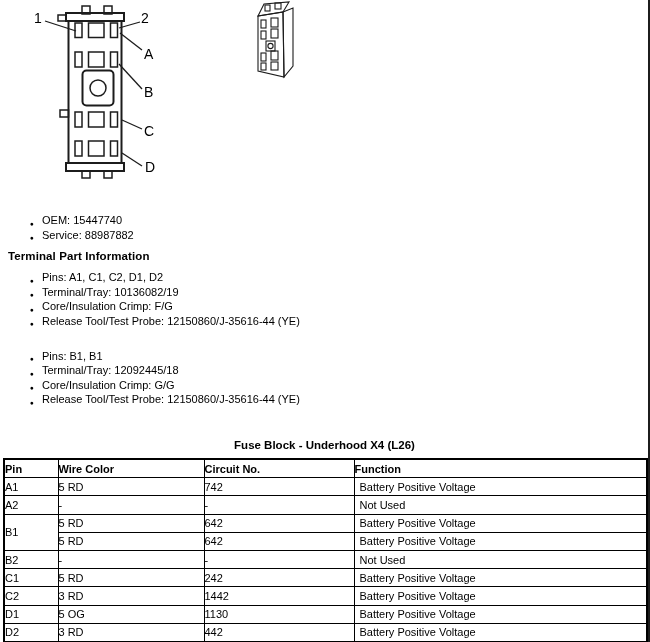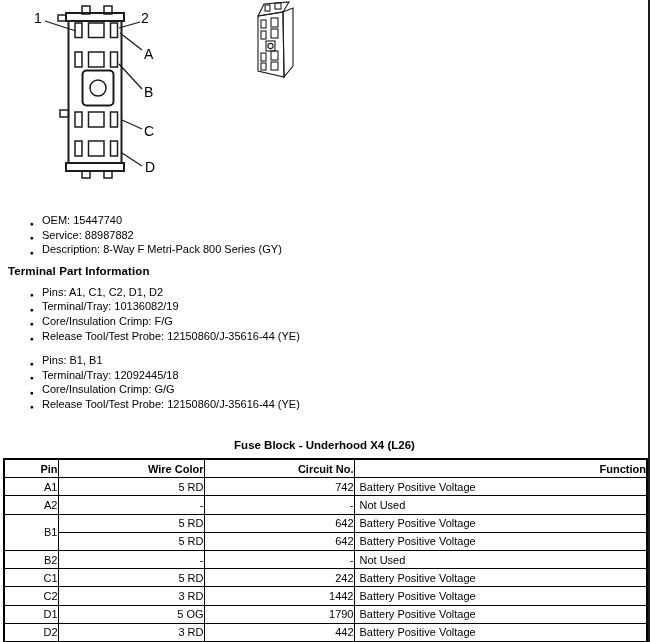--- a/index.html
+++ b/index.html
@@ -9,30 +9,30 @@
 
   
   #diagram{position:absolute;left:0;top:0;}
 
   
   .info{position:absolute;left:8px;top:206px;width:620px;}
   .info h3{margin:0;font-size:11.5px;font-weight:bold;line-height:14px;letter-spacing:.1px;}
   .info h3.second{margin-top:7px;}
   .info ul{list-style:none;margin:7px 0 0 0;padding:0 0 0 22px;}
   .info ul.tight{}
-  .info ul.gap{margin-top:10px;}
+  .info ul.gap{margin-top:20px;}
   .info li{font-size:11px;line-height:14.6px;position:relative;padding-left:12px;}
   .info li::before{content:"\25CF";font-size:6.5px;position:absolute;left:0;top:3.5px;}
 
   
   .table-wrap{position:absolute;left:3px;top:438px;width:643px;}
   .tbl-title{text-align:center;font-weight:bold;font-size:11.5px;line-height:14px;}
   table{margin-top:6px;border-collapse:collapse;width:643px;table-layout:fixed;
         border:2px solid #000;}
-  th,td{border:1px solid #000;font-size:11px;height:17.2px;padding:0;text-align:right;
+  th,td{border:1px solid #000;font-size:11px;height:17.2px;padding:0;text-align:left;
         overflow:hidden;white-space:nowrap;}
   th{font-weight:bold;}
   td.fn{text-align:left;padding-left:5px;}
   col.c-pin{width:54px;} col.c-wire{width:146px;} col.c-circ{width:150px;} col.c-fn{width:293px;}
 </style>
 </head>
 <body>
 
 <div class="page">
 
@@ -104,21 +104,20 @@
       <rect x="271" y="51" width="7" height="9"></rect>
       <rect x="261" y="63" width="5" height="7"></rect>
       <rect x="271" y="62" width="7" height="8"></rect>
     </g>
   </svg>
 
   <div class="info">
     <ul>
         <li>OEM: 15447740</li>
         <li>Service: 88987882</li>
-        <li>Description: 8-Way F Metri-Pack 800 Series (GY)</li>
       </ul>
 
     <h3 class="second">Terminal Part Information</h3>
     <ul class="tight">
         <li>Pins: A1, C1, C2, D1, D2</li>
         <li>Terminal/Tray: 10136082/19</li>
         <li>Core/Insulation Crimp: F/G</li>
         <li>Release Tool/Test Probe: 12150860/J-35616-44 (YE)</li>
       </ul>
     <ul class="gap">
@@ -184,21 +183,21 @@
         </tr>
         <tr>
           <td>C2</td>
           <td>3 RD</td>
           <td>1442</td>
           <td class="fn">Battery Positive Voltage</td>
         </tr>
         <tr>
           <td>D1</td>
           <td>5 OG</td>
-          <td>1790</td>
+          <td>1130</td>
           <td class="fn">Battery Positive Voltage</td>
         </tr>
         <tr>
           <td>D2</td>
           <td>3 RD</td>
           <td>442</td>
           <td class="fn">Battery Positive Voltage</td>
         </tr>
       </tbody>
     </table>

